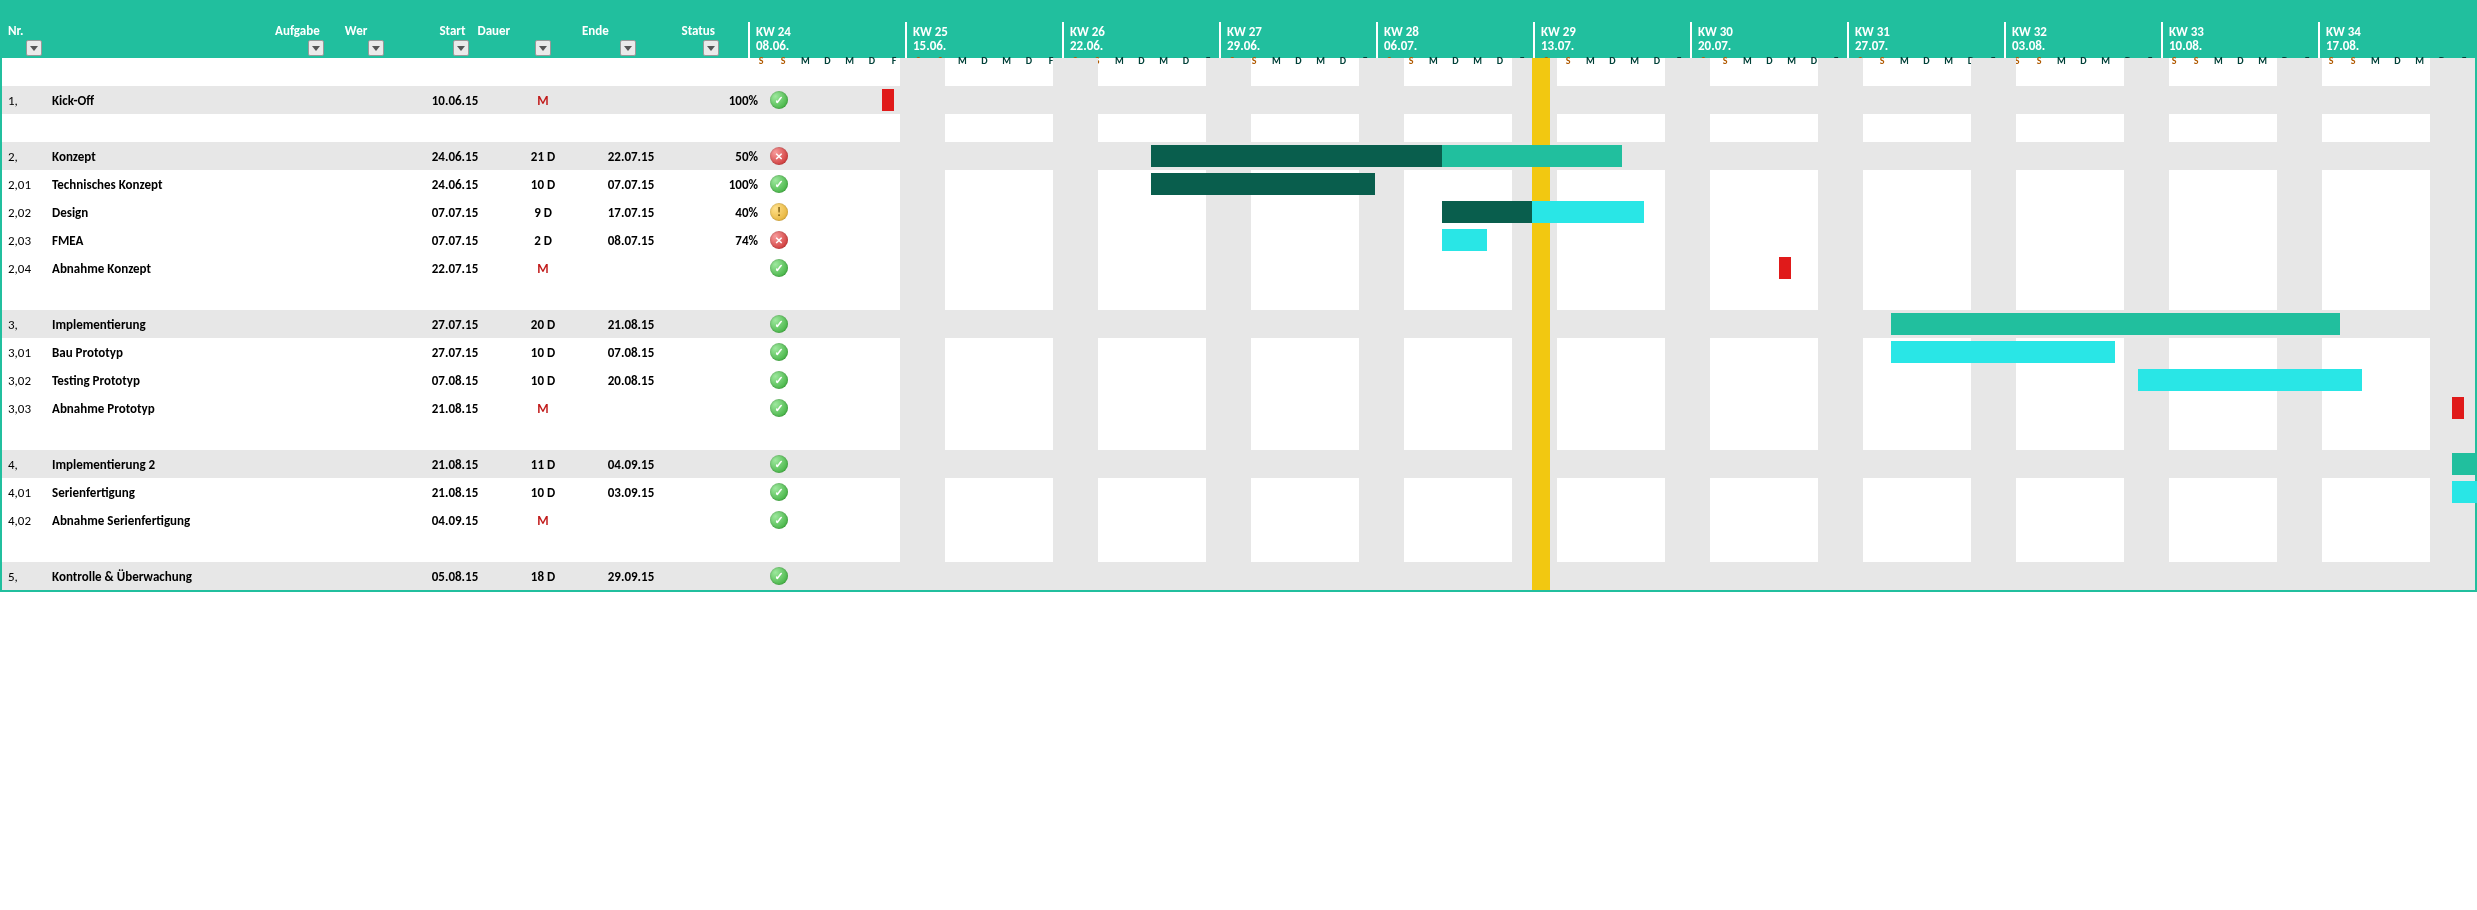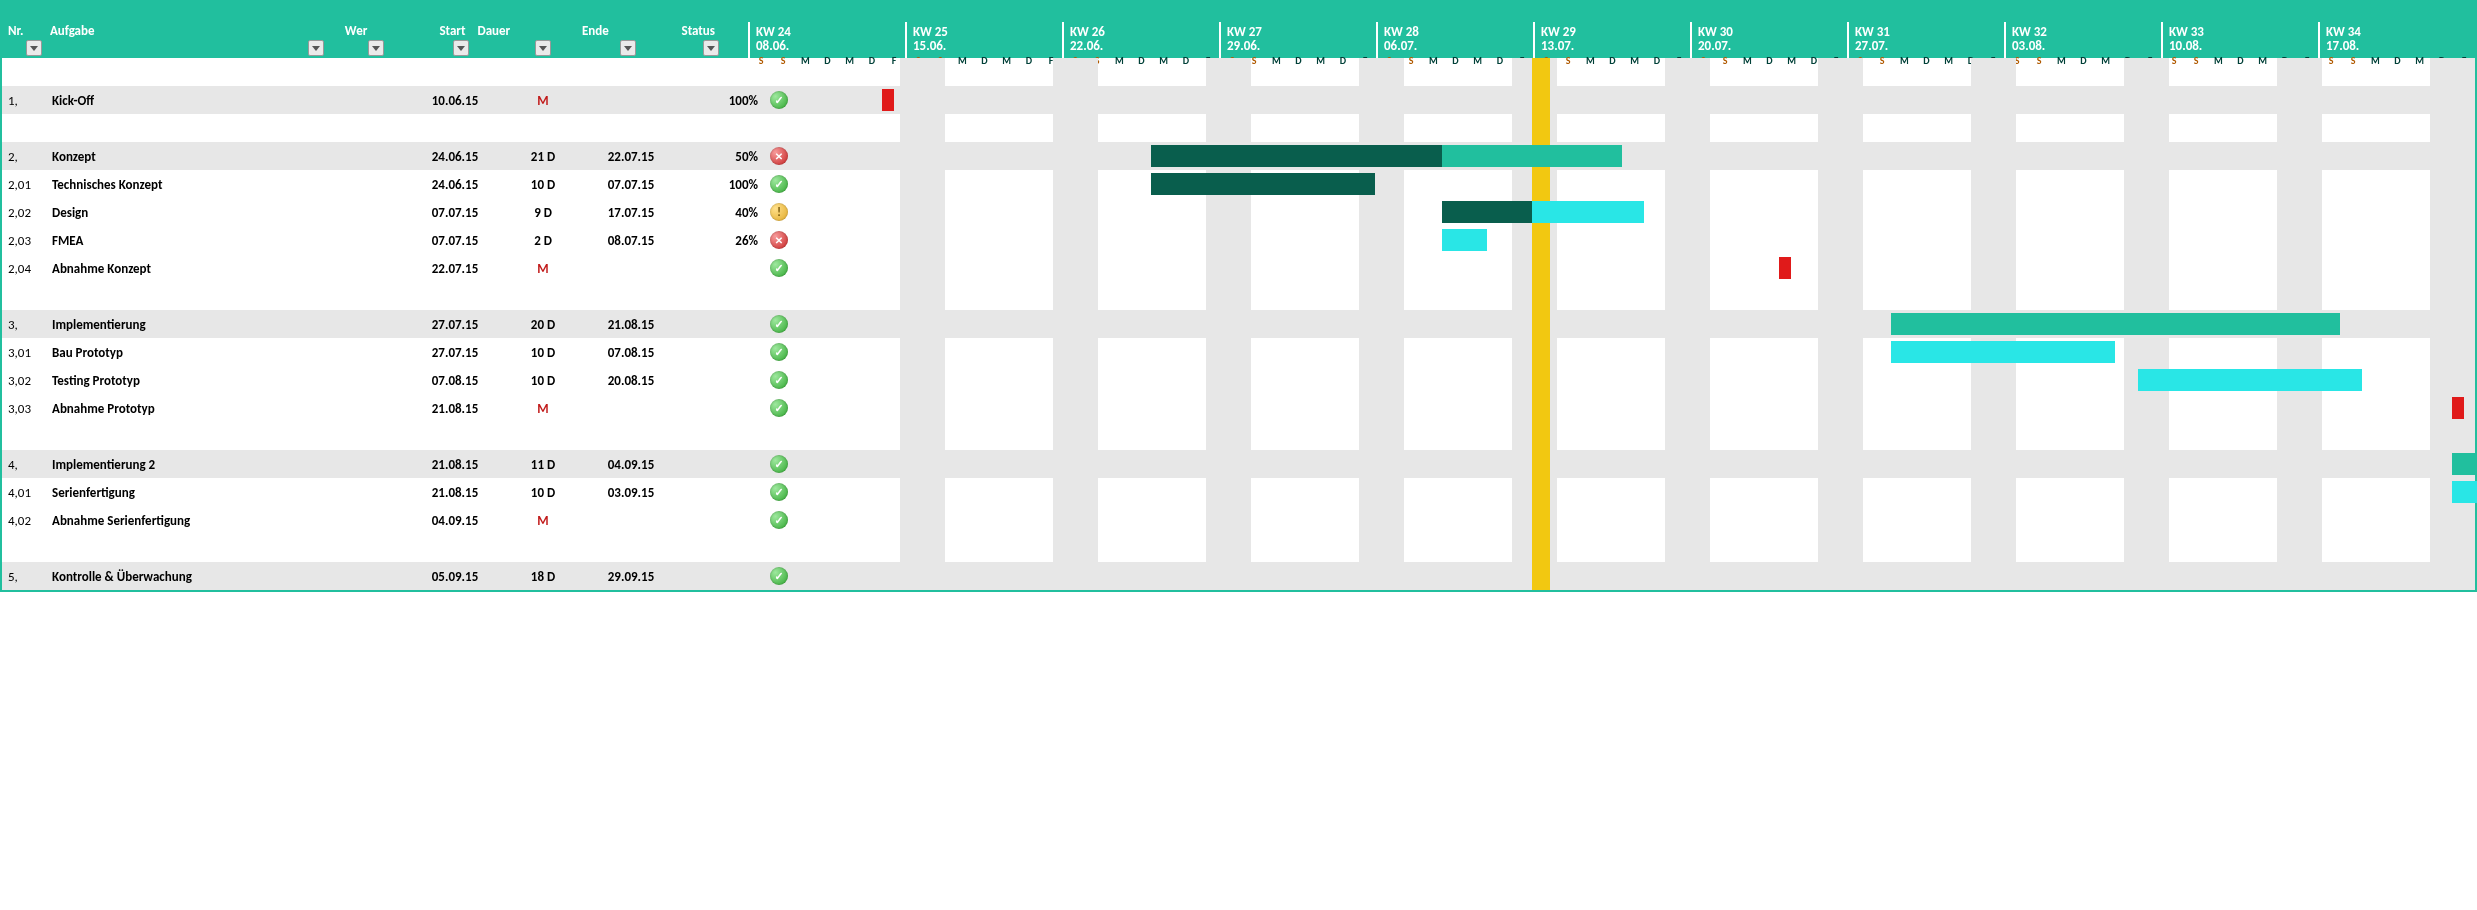--- a/index.html
+++ b/index.html
@@ -20,21 +20,21 @@
     position: relative;
   }
   .hcol {
     position: relative;
     display: flex;
     flex-direction: column;
     justify-content: center;
     padding: 0 6px;
   }
   .hcol.nr { width: 44px; justify-content: center; }
-  .hcol.aufgabe { width: 300px; }
+  .hcol.aufgabe { width: 300px; align-items: flex-end; }
   .hcol.wer { width: 64px; text-align: center;}
   .hcol.start { width: 90px; text-align: center; align-items: flex-end;}
   .hcol.dauer { width: 86px; text-align: left;}
   .hcol.ende { width: 90px; text-align: center;}
   .hcol.status { width: 88px; text-align: right;}
   .hcol.icon { width: 28px; }
 
   .filter {
     position: absolute;
     bottom: 2px;
@@ -587,21 +587,21 @@
           </div>
         </div>
       </div>
       <div class="row">
         <div class="col nr">2,03</div>
         <div class="col aufgabe">FMEA</div>
         <div class="col wer"></div>
         <div class="col start">07.07.15</div>
         <div class="col dauer">2 D</div>
         <div class="col ende">08.07.15</div>
-        <div class="col status">26%</div>
+        <div class="col status">74%</div>
         <div class="col icon"><span class="ico red"></span></div>
         <div class="gantt-area">
           <div class="gantt-bg">
             <div class="wk">
               <div class="we-block"></div>
             </div>
             <div class="wk">
               <div class="we-block"></div>
             </div>
             <div class="wk">
@@ -1123,21 +1123,21 @@
             </div>
           </div>
           <div class="today-line" style="left: 740.143px;"></div>
           <div class="bars"></div>
         </div>
       </div>
       <div class="row shaded">
         <div class="col nr">5,</div>
         <div class="col aufgabe">Kontrolle &amp; Überwachung</div>
         <div class="col wer"></div>
-        <div class="col start">05.09.15</div>
+        <div class="col start">05.08.15</div>
         <div class="col dauer">18 D</div>
         <div class="col ende">29.09.15</div>
         <div class="col status"></div>
         <div class="col icon"><span class="ico green"></span></div>
         <div class="gantt-area">
           <div class="gantt-bg">
             <div class="wk"></div>
             <div class="wk"></div>
             <div class="wk"></div>
             <div class="wk"></div>

